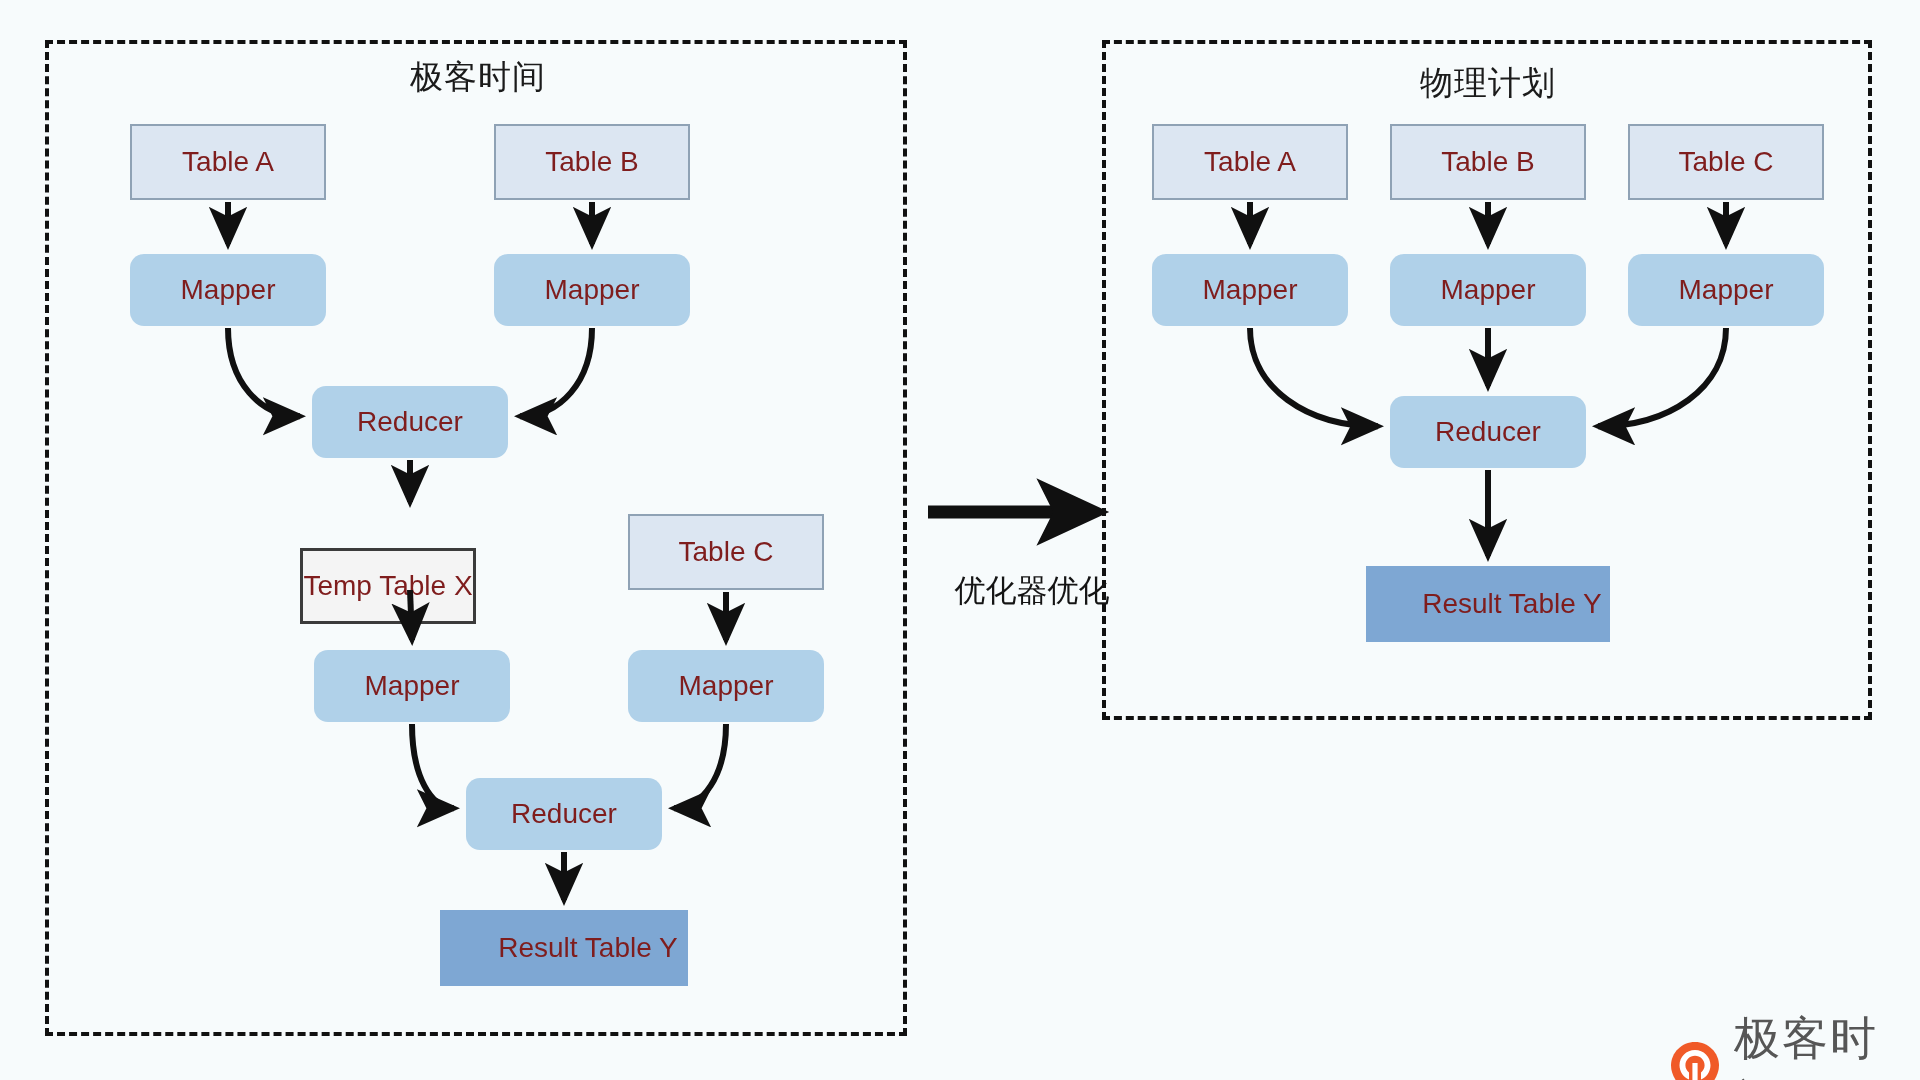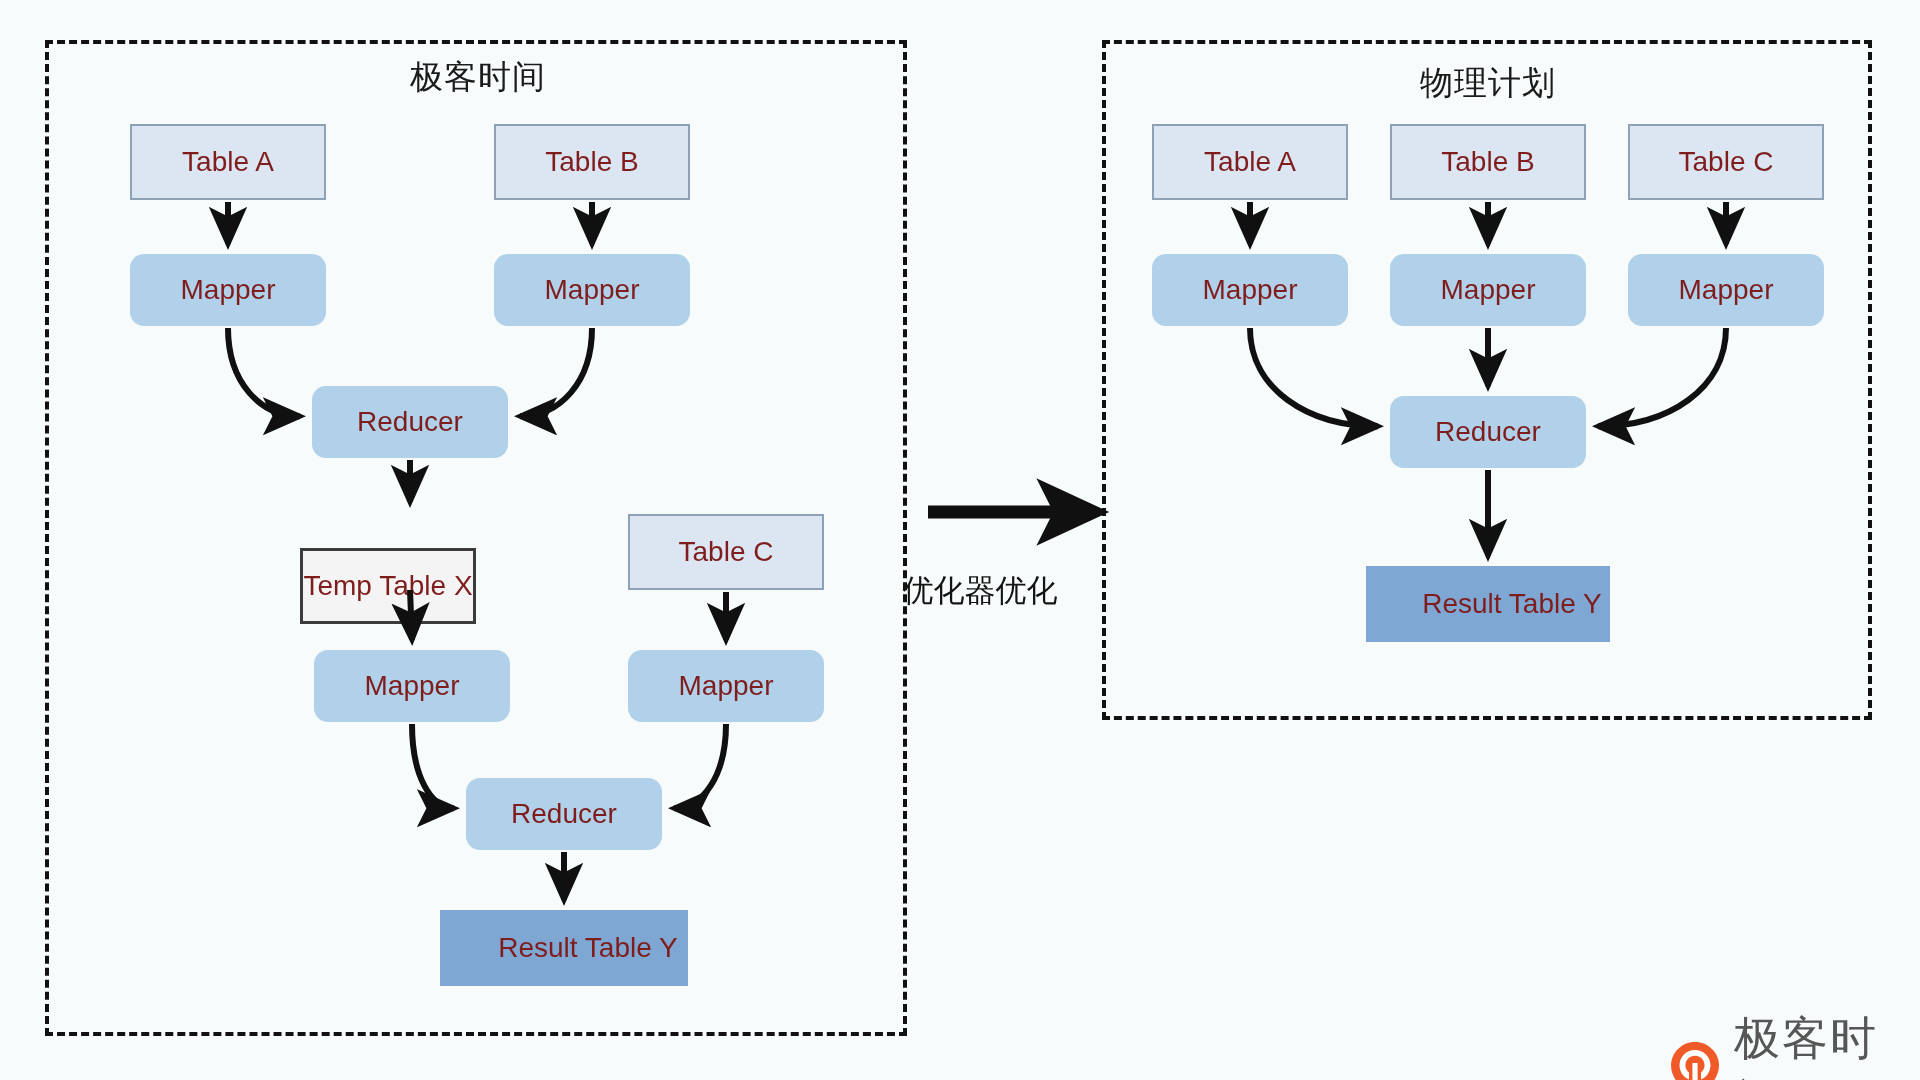--- a/index.html
+++ b/index.html
@@ -199,21 +199,21 @@
         <line x1="1488" y1="328" x2="1488" y2="386"></line>
         <path d="M 1726 328 C 1726 388.9088, 1668.4 426.24, 1598 426.24"></path>
         <line x1="1488" y1="470" x2="1488" y2="556"></line>
       </g>
 
     <g>
       <line id="xform-arrow" stroke="#101010" stroke-width="13" fill="none" marker-end="url(#ahbig)" x1="928" y1="512" x2="1078" y2="512"></line>
     </g>
   </svg>
 
-  <div class="xform-label" id="xform-label" style="left: 980px; top: 570px;">优化器优化</div>
+  <div class="xform-label" id="xform-label" style="left: 1032px; top: 570px;">优化器优化</div>
 
   <div class="watermark" id="watermark" style="left: 1668px; top: 1008px;">
     <div class="wm-mark">
       <svg width="54" height="58" viewBox="0 0 54 58">
         <path d="M27 1 C13.8 1 3 11.6 3 24.6 C3 34.2 9.6 43.6 18.5 51.6 L27 58 L35.5 51.6 C44.4 43.6 51 34.2 51 24.6 C51 11.6 40.2 1 27 1 Z" fill="#f05a28"></path>
         <path d="M27 9 C18.4 9 11.5 15.8 11.5 24.2 C11.5 30.6 15.4 36.1 21 38.5 L21 31.4 C18.8 29.8 17.4 27.2 17.4 24.2 C17.4 19 21.7 14.8 27 14.8 C32.3 14.8 36.6 19 36.6 24.2 C36.6 27.2 35.2 29.8 33 31.4 L33 38.5 C38.6 36.1 42.5 30.6 42.5 24.2 C42.5 15.8 35.6 9 27 9 Z" fill="#ffffff"></path>
         <path d="M24.4 22 L29.6 22 L29.6 49 L27 53 L24.4 49 Z" fill="#ffffff"></path>
       </svg>
     </div>
     <div class="wm-text">极客时间</div>

